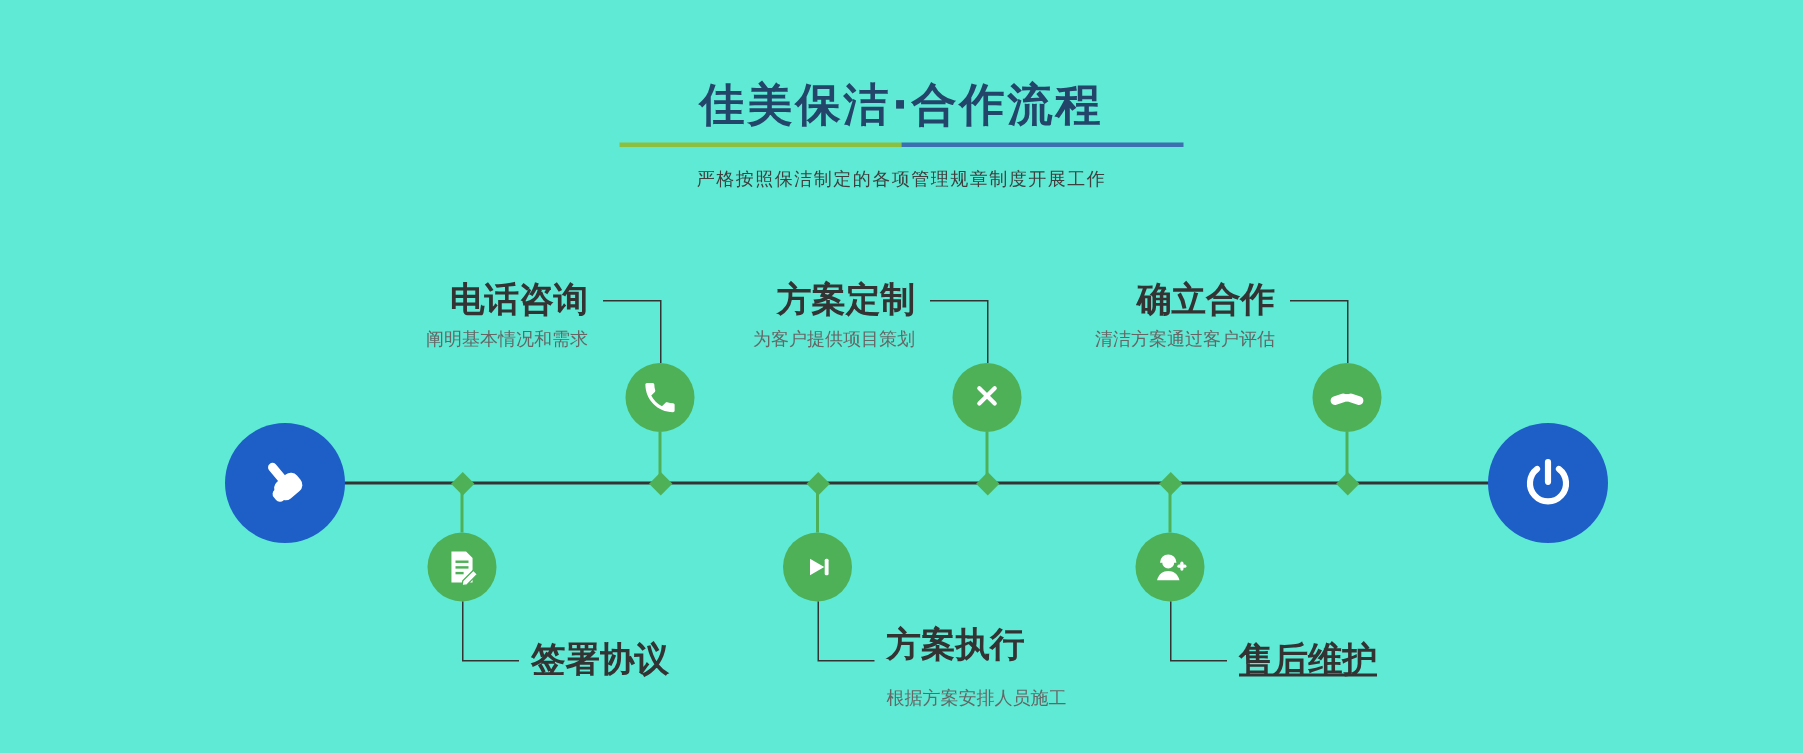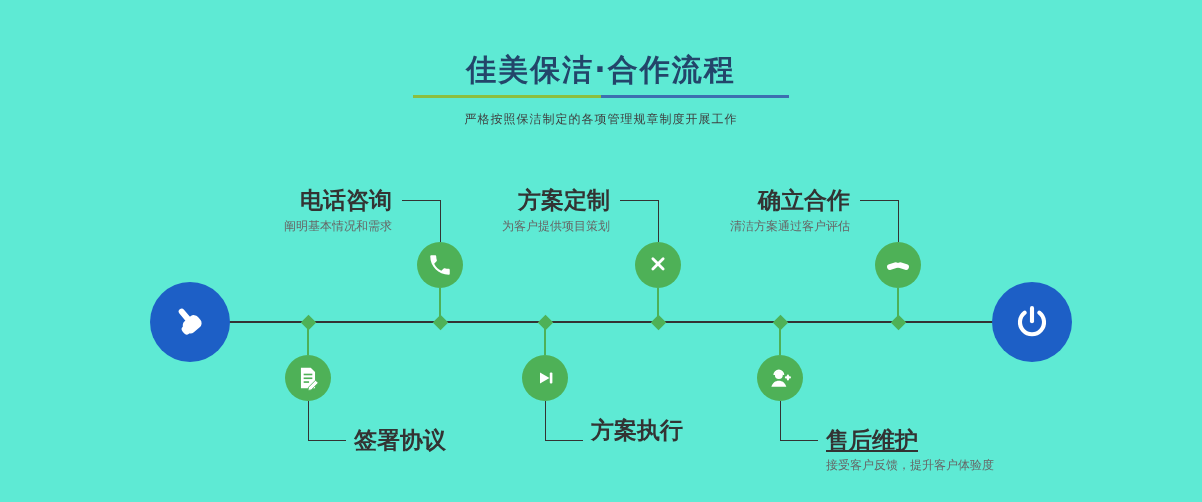--- a/index.html
+++ b/index.html
@@ -135,34 +135,34 @@
           <g fill="#ffffff">
         <polygon points="7,6.5 16.5,12 7,17.5"></polygon>
         <rect x="16.8" y="6.5" width="2.6" height="11" rx="1"></rect>
       </g>
         </svg>
     </span>
   </div>
   <div class="abs conn" style="left:545px;top:401px;width:1px;height:39px;"></div>
   <div class="abs conn" style="left:545px;top:440px;width:38px;height:1px;"></div>
   <div class="abs step-label" style="left:591px;top:420px;">方案执行</div>
+  <div class="abs step-desc" style="left:591px;top:456px;">根据方案安排人员施工</div>
 
   <div class="abs diamond" style="left:775px;top:317px;"></div>
   <div class="abs stem" style="left:779px;top:324px;height:31px;"></div>
   <div class="abs node-green" style="left:757px;top:355px;">
     <span class="icon-wrap">
       <svg width="28" height="28" viewBox="0 0 24 24">
           <g fill="#ffffff">
         <circle cx="11" cy="9.5" r="3.4"></circle>
         <path d="M4.6 19.5c.9-3.4 3.4-5.2 6.4-5.2s5.5 1.8 6.4 5.2z"></path>
         <path d="M6.3 9.5a4.7 4.7 0 0 1 9.4 0h-1.6a3.1 3.1 0 0 0-6.2 0z"></path>
         <rect x="16.2" y="10.6" width="5.2" height="1.8" rx="0.9"></rect>
         <rect x="17.9" y="8.9" width="1.8" height="5.2" rx="0.9"></rect>
       </g>
         </svg>
     </span>
   </div>
   <div class="abs conn" style="left:780px;top:401px;width:1px;height:39px;"></div>
   <div class="abs conn" style="left:780px;top:440px;width:38px;height:1px;"></div>
   <div class="abs step-label" style="left:826px;top:430px;text-decoration:underline;">售后维护</div>
-  <div class="abs step-desc" style="left:826px;top:456px;">接受客户反馈，提升客户体验度</div>
 
 </div>
 
 </body></html>

